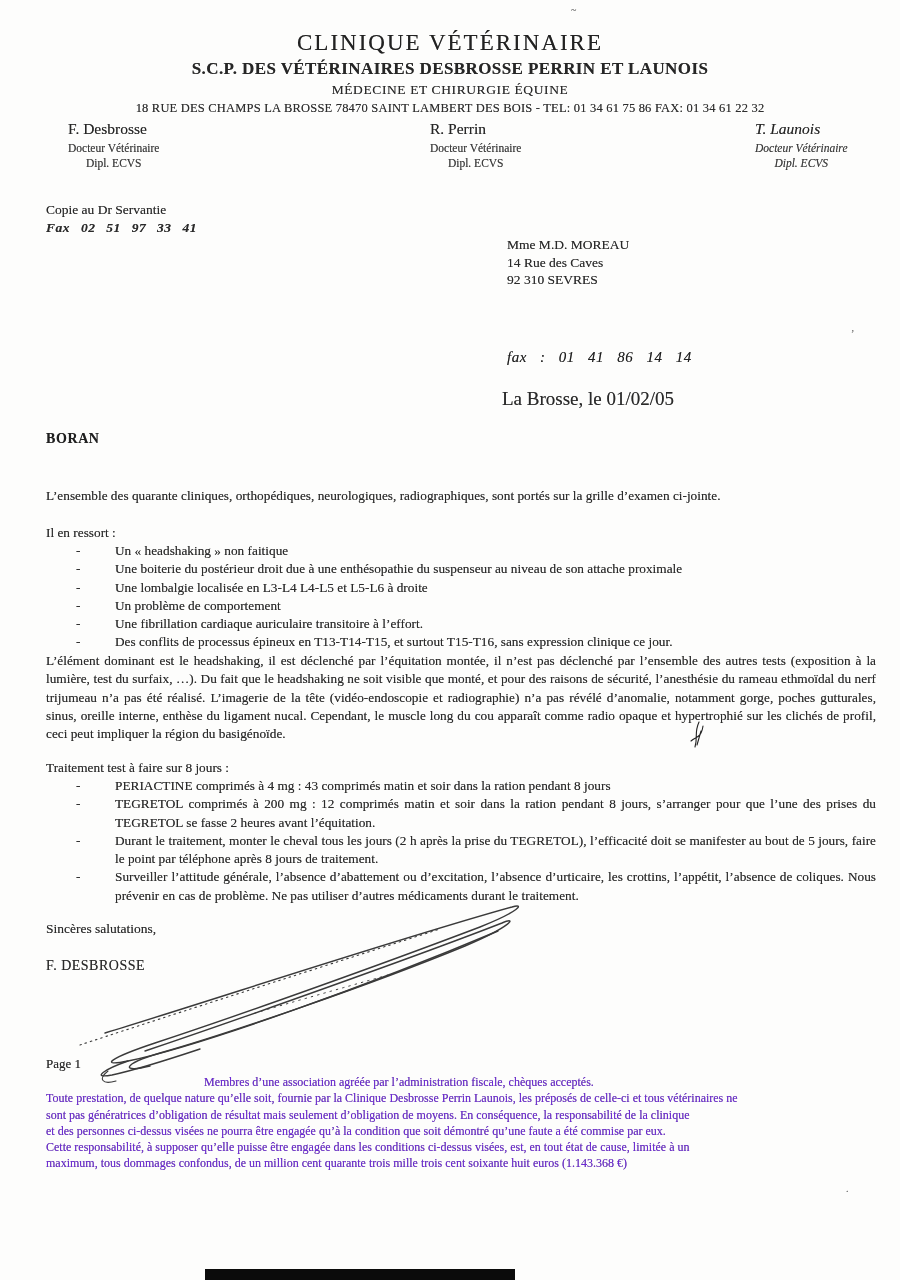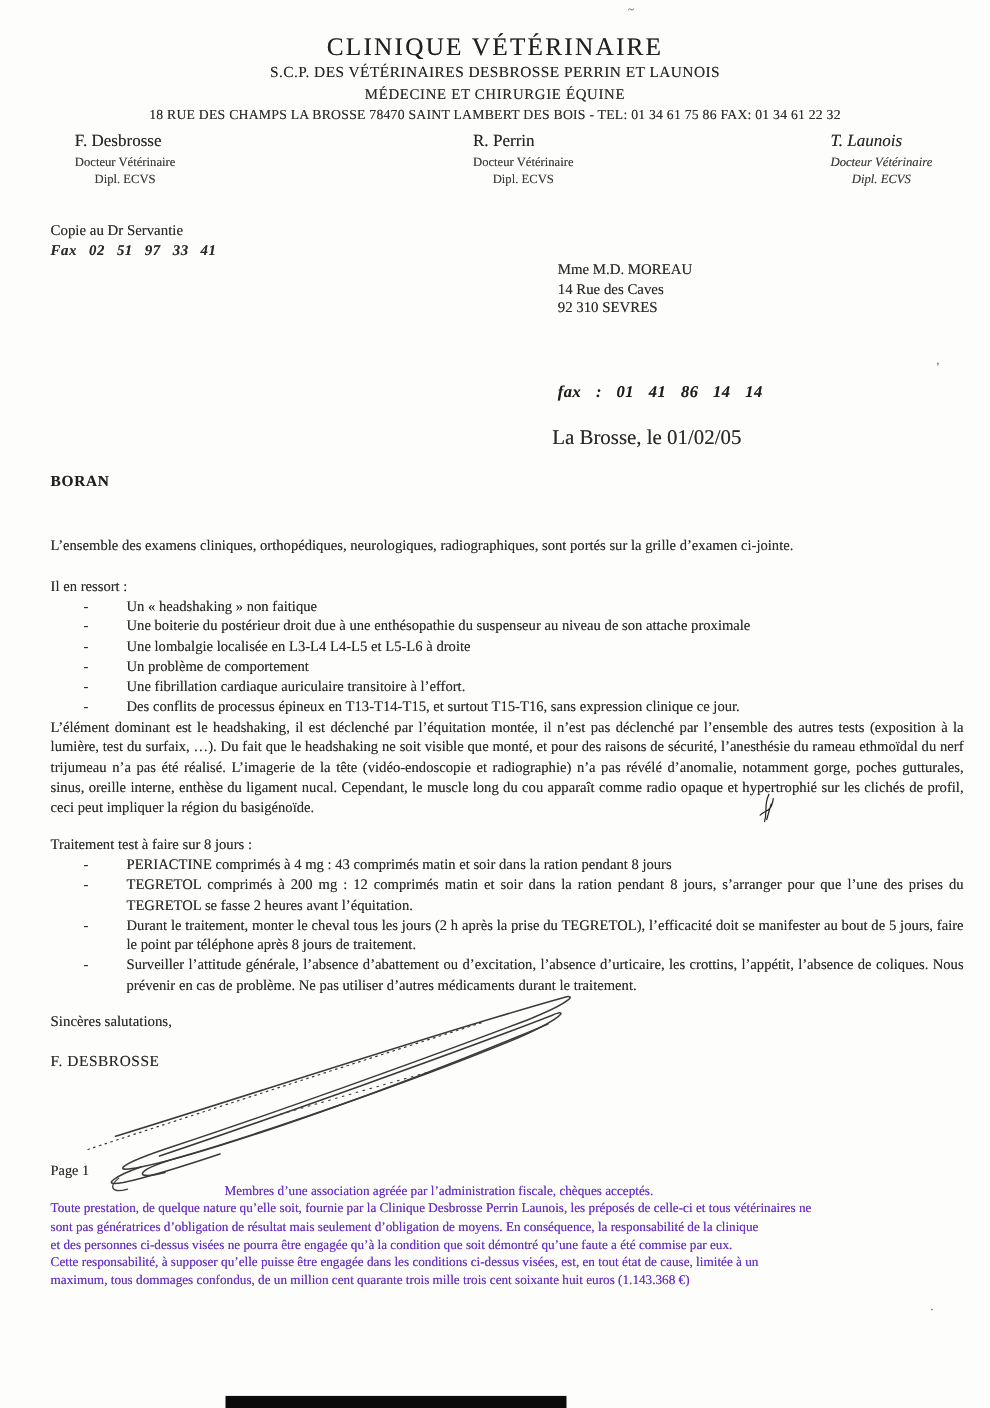--- a/index.html
+++ b/index.html
@@ -10,37 +10,37 @@
     background: #fdfdfc;
     overflow: hidden;
     font-family: "Liberation Serif", "DejaVu Serif", serif;
     color: #2a2a2a;
   }
   .scan { text-shadow: 0 0 0.4px rgba(40,40,40,0.55); }
 
   
   .letterhead { position: absolute; left: 0; top: 30px; width: 100%; text-align: center; }
   .lh-title { font-size: 23px; letter-spacing: 2px; color: #222; }
-  .lh-subtitle { font-size: 14px; letter-spacing: 0.4px; margin-top: 3px; color: #262626; }
+  .lh-subtitle { font-size: 17px; letter-spacing: 0.4px; margin-top: 3px; color: #262626; font-weight: bold; }
   .lh-specialty { font-size: 13.5px; letter-spacing: 0.6px; margin-top: 3px; color: #2b2b2b; }
   .lh-address { font-size: 12.5px; letter-spacing: 0.2px; margin-top: 3px; color: #2e2e2e; }
 
   
   .doctor { position: absolute; top: 120px; }
   .doc-1 { left: 68px; } .doc-2 { left: 430px; } .doc-3 { left: 755px; font-style: italic; }
   .doc-name { font-size: 15.5px; color: #262626; }
   .doc-sub { font-size: 11.5px; line-height: 15px; color: #3d3d3d; margin-top: 3px; text-align: center; }
 
   .copy-block { position: absolute; left: 46px; top: 202px; }
   .copy-line { font-size: 13.5px; }
   .copy-fax { font-size: 13.5px; font-weight: bold; font-style: italic; word-spacing: 7px; margin-top: 2px; letter-spacing: 0.5px; }
 
   .recipient { position: absolute; left: 507px; top: 236px; font-size: 13.5px; line-height: 17.5px; }
 
-  .fax-line { position: absolute; left: 507px; top: 349px; font-size: 15px; font-weight: bold; font-style: italic; word-spacing: 9px; letter-spacing: 0.5px; color: #1f1f1f; }
+  .fax-line { position: absolute; left: 507px; top: 349px; font-size: 15px; font-weight: normal; font-style: italic; word-spacing: 9px; letter-spacing: 0.5px; color: #1f1f1f; }
   .dateline { position: absolute; left: 502px; top: 388px; font-size: 19px; }
 
   .subject { position: absolute; left: 46px; top: 431px; font-size: 14px; font-weight: bold; letter-spacing: 0.6px; color: #1f1f1f; }
 
   .body-text { font-size: 13.3px; line-height: 18.3px; color: #2b2b2b; }
   .intro { position: absolute; left: 46px; top: 487px; width: 828px; }
   .lead-findings { position: absolute; left: 46px; top: 524px; }
   .list { position: absolute; left: 46px; width: 830px; }
   .findings-list { top: 542px; }
   .treatment-list { top: 777px; }
@@ -109,21 +109,21 @@
     <div>Mme M.D. MOREAU</div>
     <div>14 Rue des Caves</div>
     <div>92 310  SEVRES</div>
   </div>
 
   <div class="fax-line">fax :  01  41  86  14  14</div>
   <div class="dateline">La Brosse, le 01/02/05</div>
 
   <div class="subject">BORAN</div>
 
-  <div class="intro body-text">L’ensemble des examens cliniques, orthopédiques, neurologiques, radiographiques, sont portés sur la grille d’examen ci-jointe.</div>
+  <div class="intro body-text">L’ensemble des quarante cliniques, orthopédiques, neurologiques, radiographiques, sont portés sur la grille d’examen ci-jointe.</div>
 
   <div class="lead-findings body-text">Il en ressort :</div>
   <div class="list findings-list body-text">
     <div class="list-item"><span class="dash">-</span><span>Un « headshaking » non faitique</span></div>
     <div class="list-item"><span class="dash">-</span><span>Une boiterie du postérieur droit due à une enthésopathie du suspenseur au niveau de son attache proximale</span></div>
     <div class="list-item"><span class="dash">-</span><span>Une lombalgie localisée en L3-L4 L4-L5 et L5-L6 à droite</span></div>
     <div class="list-item"><span class="dash">-</span><span>Un problème de comportement</span></div>
     <div class="list-item"><span class="dash">-</span><span>Une fibrillation cardiaque auriculaire transitoire à l’effort.</span></div>
     <div class="list-item"><span class="dash">-</span><span>Des conflits de processus épineux en T13-T14-T15, et surtout T15-T16, sans expression clinique ce jour.</span></div>
   </div>

